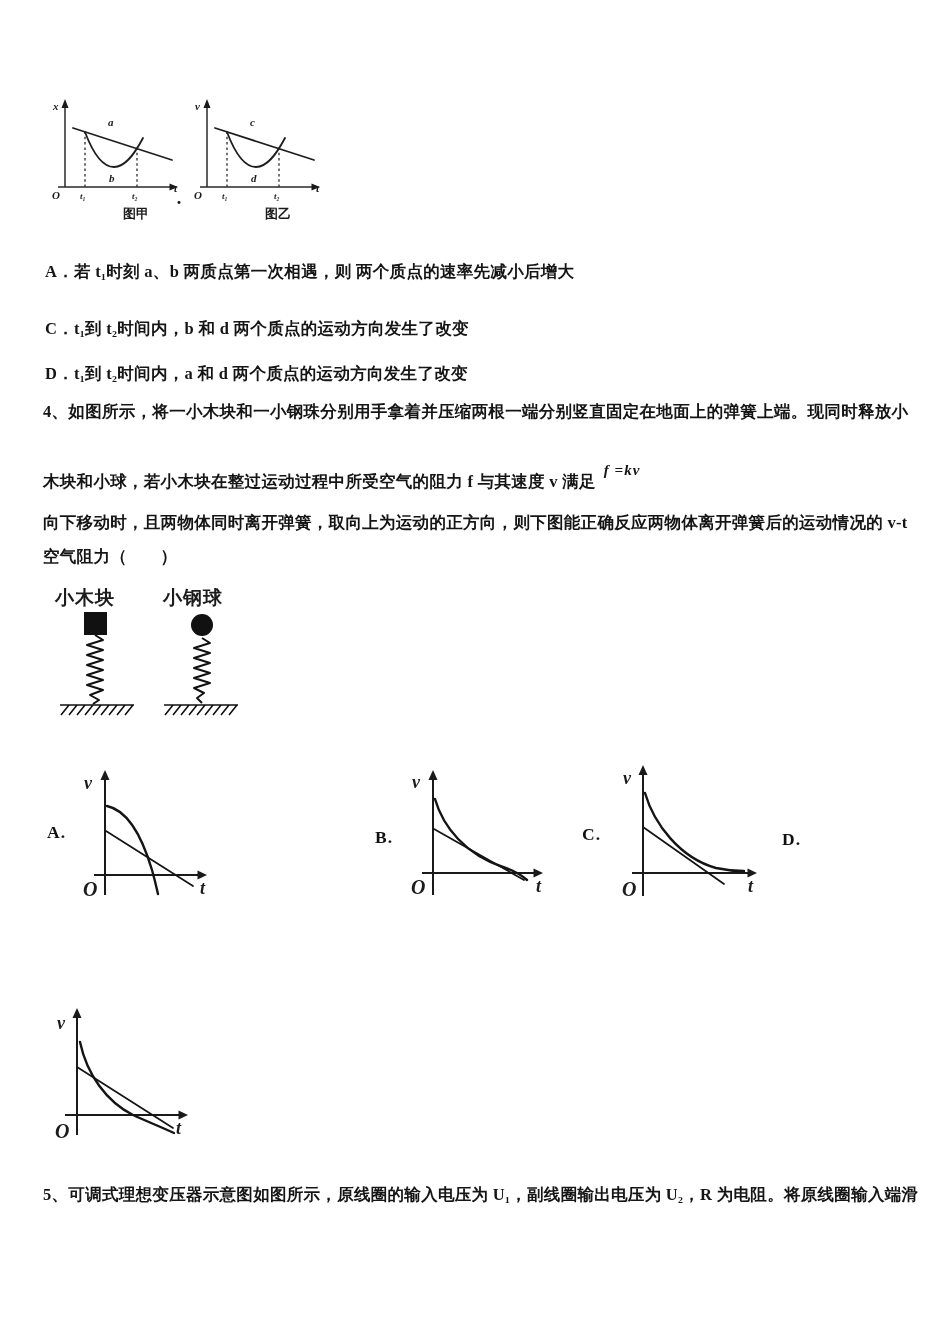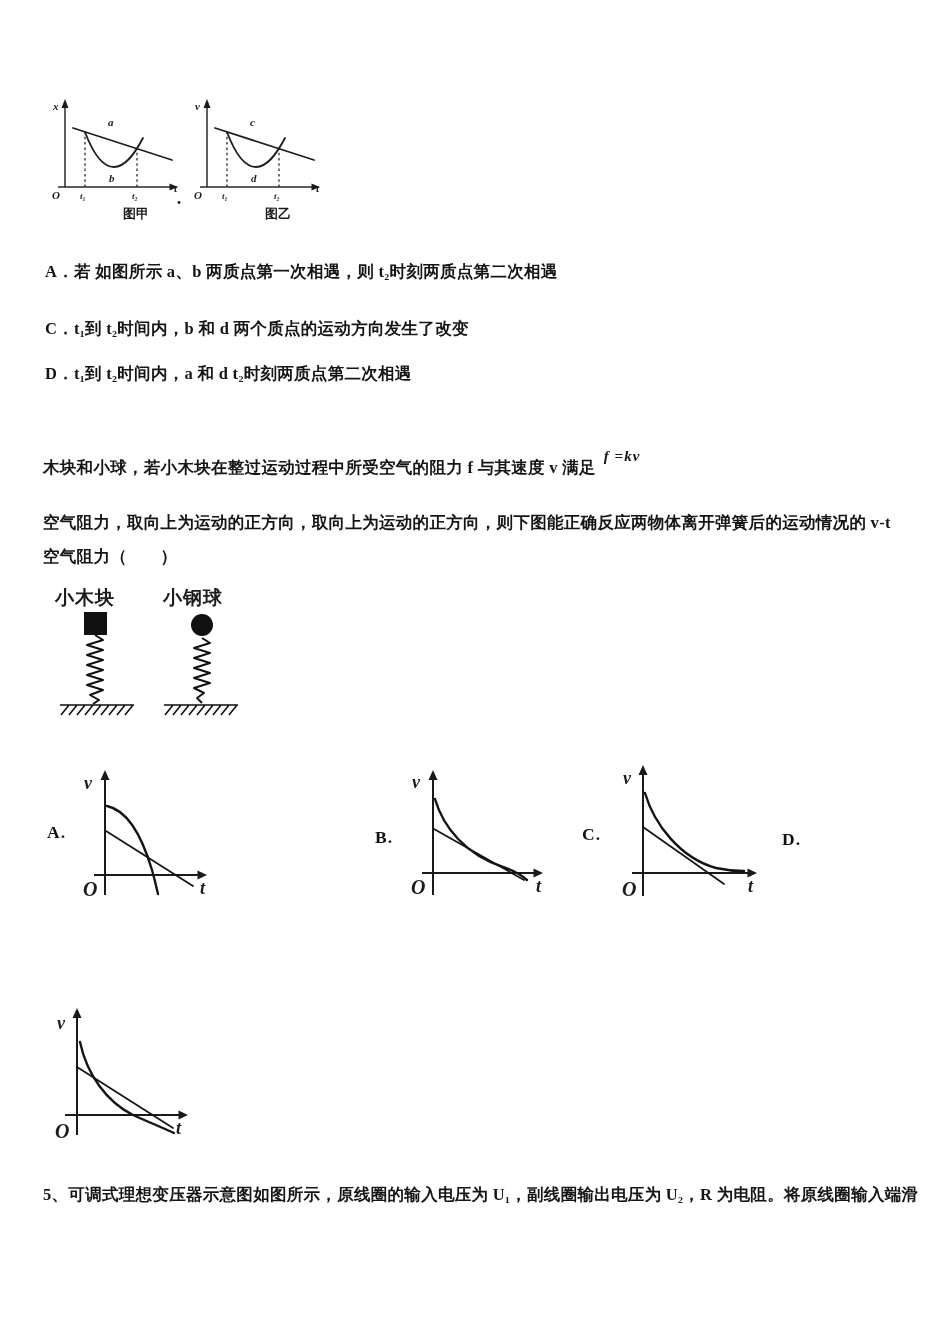--- a/index.html
+++ b/index.html
@@ -62,29 +62,30 @@
     <text x="2" y="104" font-size="11" class="italic">O</text>
     <text x="58" y="31" font-size="11" class="italic">c</text>
     <text x="59" y="87" font-size="11" class="italic">d</text>
     <text x="30" y="104" font-size="9" class="italic">t₁</text>
     <text x="82" y="104" font-size="9" class="italic">t₂</text>
     <text x="86" y="123" font-size="13" font-weight="bold" text-anchor="middle">图乙</text>
   </svg>
 
   <div class="dot" style="left:176px;top:193px">·</div>
 
-  <div class="tline" style="left:45px;top:261px">A．若 如图所示 a、b 两质点第一次相遇，则 t₂时刻两质点第二次相遇</div>
+  <div class="tline" style="left:45px;top:261px">A．若 t₁时刻 a、b 两质点第一次相遇，则 两个质点的速率先减小后增大</div>
   <div class="tline" style="left:45px;top:318px">C．t₁到 t₂时间内，b 和 d 两个质点的运动方向发生了改变</div>
-  <div class="tline" style="left:45px;top:363px">D．t₁到 t₂时间内，a 和 d t₂时刻两质点第二次相遇</div>
+  <div class="tline" style="left:45px;top:363px">D．t₁到 t₂时间内，a 和 d 两个质点的运动方向发生了改变</div>
 
-  <div class="tline frow" style="left:43px;top:457px">
+  <div class="tline" style="left:43px;top:401px">4、如图所示，将一小木块和一小钢珠分别用手拿着并压缩两根一端分别竖直固定在地面上的弹簧上端。现同时释放小</div>
+  <div class="tline frow" style="left:43px;top:471px">
     <span class="fpre">木块和小球，若小木块在整过运动过程中所受空气的阻力 f 与其速度 v 满足</span>
     <span class="raised">f =kv</span>
   </div>
-  <div class="tline" style="left:43px;top:512px">空气阻力，取向上为运动的正方向，取向上为运动的正方向，则下图能正确反应两物体离开弹簧后的运动情况的 v-t</div>
+  <div class="tline" style="left:43px;top:512px">向下移动时，且两物体同时离开弹簧，取向上为运动的正方向，则下图能正确反应两物体离开弹簧后的运动情况的 v-t</div>
   <div class="tline" style="left:43px;top:546px">空气阻力（　　）</div>
 
   <svg style="left:52px;top:583px" width="200" height="142" viewBox="0 0 200 142">
     <text x="3" y="21" font-size="19" font-weight="bold" letter-spacing="1">小木块</text>
     <text x="111" y="21" font-size="19" font-weight="bold" letter-spacing="1">小钢球</text>
     <rect x="32" y="29" width="23" height="23" fill="#111"></rect>
     <circle cx="150" cy="42" r="11" fill="#111"></circle>
     <path class="spring" d="M43,52 L51,57 L35,62 L51,67 L35,72 L51,77 L35,82 L51,87 L35,92 L51,97 L35,102 L51,107 L38,112 L47,117 L41,121"></path>
     <path class="spring" d="M150,55 L158,60 L142,65 L158,70 L142,75 L158,80 L142,85 L158,90 L142,95 L158,100 L142,105 L152,110 L145,115 L150,120"></path>
     <path class="ground" d="M8,122 L82,122 M9,132 L17,122 M17,132 L25,122 M25,132 L33,122 M33,132 L41,122 M41,132 L49,122 M49,132 L57,122 M57,132 L65,122 M65,132 L73,122 M73,132 L81,122"></path>

